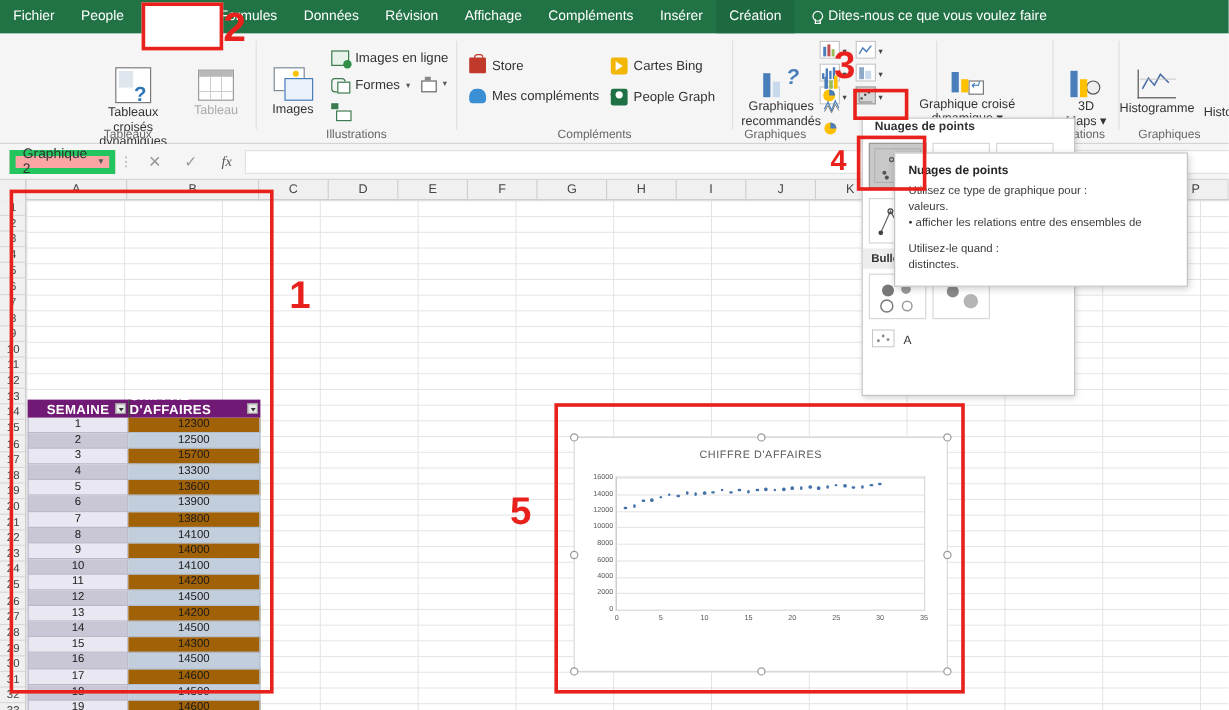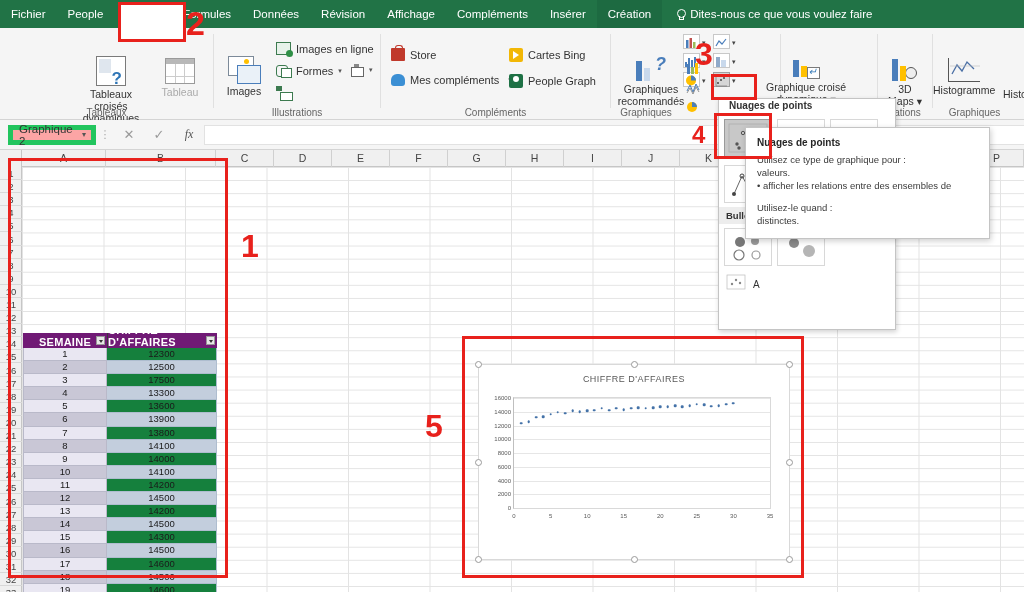--- a/index.html
+++ b/index.html
@@ -137,21 +137,21 @@
     background-size:81.5px 13.1px;}
 
   
   .xtable{position:absolute;left:23px;top:183px;width:195px;}
   .xrow{display:flex;height:13.1px;}
   .xcellA{width:84px;border:1px solid #b9b9c9;border-top:none;font-size:9.5px;color:#1a1a1a;
     text-align:center;line-height:11.4px;}
   .xcellB{width:110px;border:1px solid #aebdcf;border-top:none;border-left:none;font-size:9.5px;color:#1a1a1a;
     text-align:center;line-height:11.4px;}
   .xrow.odd .xcellA{background:#e9e7f2;} .xrow.even .xcellA{background:#c9c7d6;}
-  .xrow.odd .xcellB{background:#15803d;} .xrow.even .xcellB{background:#c3cedd;}
+  .xrow.odd .xcellB{background:#a16207;} .xrow.even .xcellB{background:#c3cedd;}
   .xhdr{display:flex;height:15px;}
   .xhdrA,.xhdrB{background:#701a75;color:#fff;font-size:11px;font-weight:bold;letter-spacing:.3px;
     display:flex;align-items:flex-end;justify-content:center;position:relative;}
   .xhdrA{width:84px;} .xhdrB{width:110px;border-left:1px solid #3a3a3a;}
   .filt{position:absolute;right:2px;top:3px;width:9px;height:9px;background:#e8e8e8;border:1px solid #999;}
   .filt:after{content:"";position:absolute;left:2px;top:3px;border-left:2.5px solid transparent;border-right:2.5px solid transparent;border-top:3px solid #333;}
 
   
   .chartobj{position:absolute;left:478px;top:364px;width:312px;height:196px;background:#fff;border:1px solid #d9d9d9;}
   .chart-title{text-align:center;font-size:9px;color:#595959;letter-spacing:.5px;margin-top:9px;}
@@ -497,21 +497,21 @@
           <div class="xrow odd">
             <div class="xcellA">1</div>
             <div class="xcellB">12300</div>
           </div>
           <div class="xrow even">
             <div class="xcellA">2</div>
             <div class="xcellB">12500</div>
           </div>
           <div class="xrow odd">
             <div class="xcellA">3</div>
-            <div class="xcellB">17500</div>
+            <div class="xcellB">15700</div>
           </div>
           <div class="xrow even">
             <div class="xcellA">4</div>
             <div class="xcellB">13300</div>
           </div>
           <div class="xrow odd">
             <div class="xcellA">5</div>
             <div class="xcellB">13600</div>
           </div>
           <div class="xrow even">

